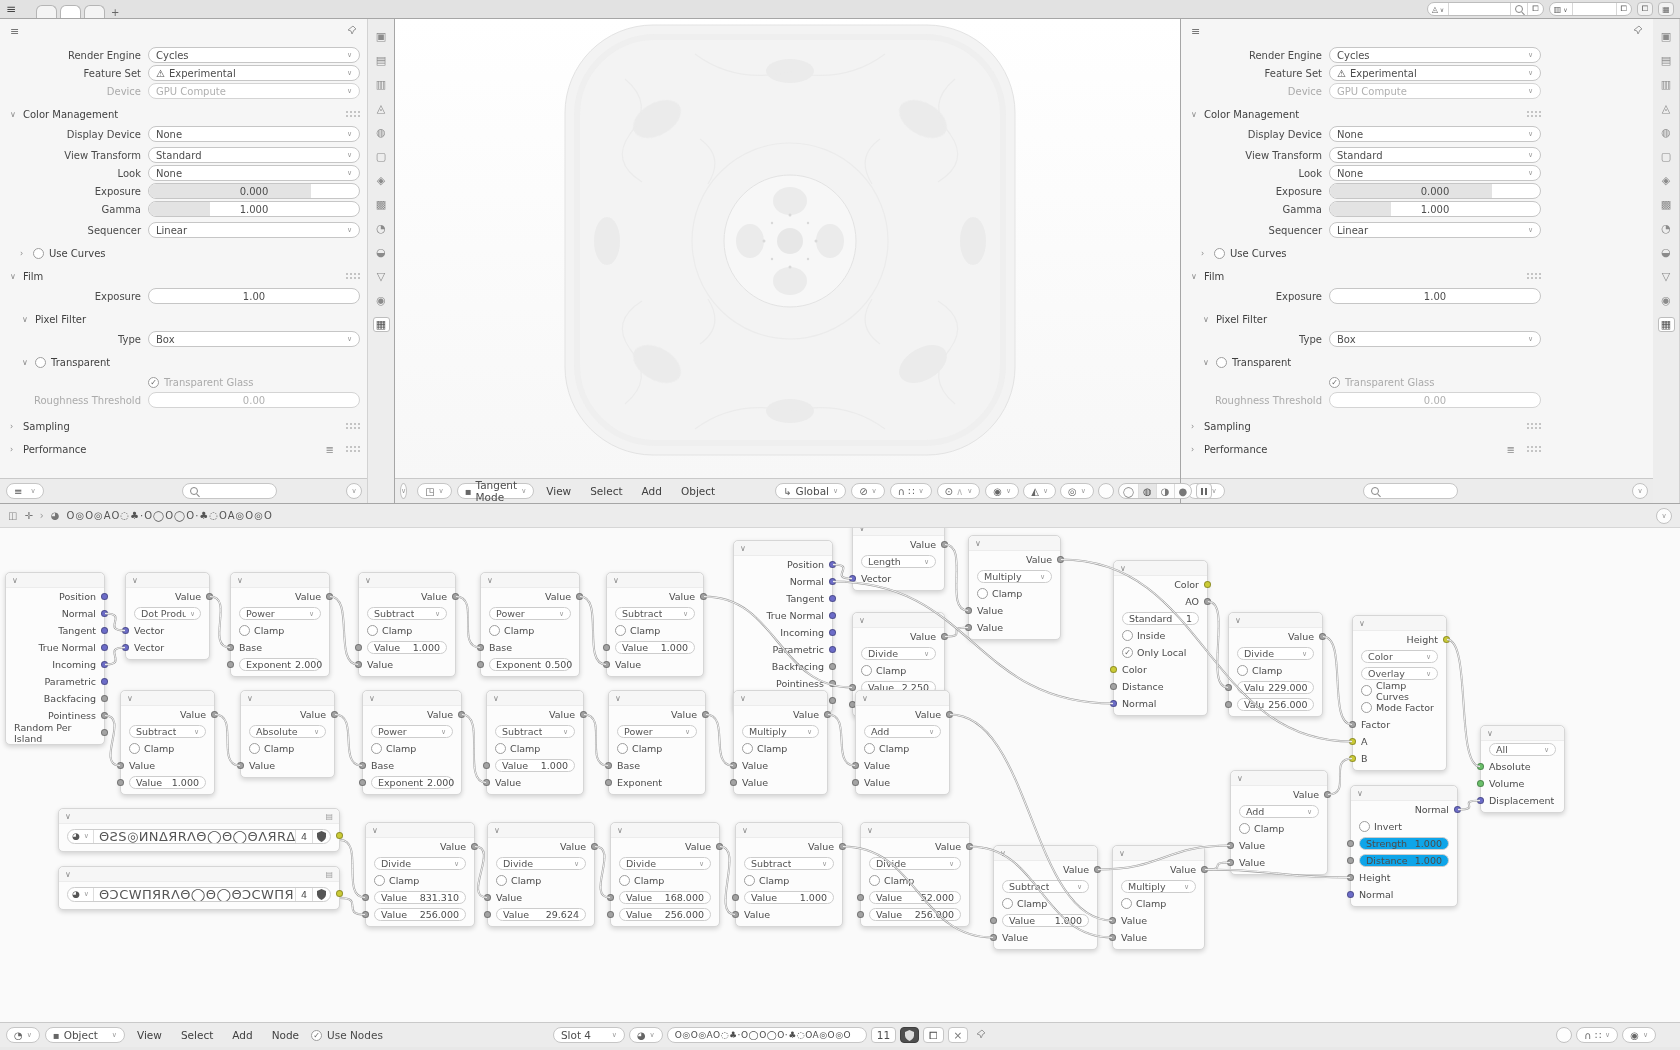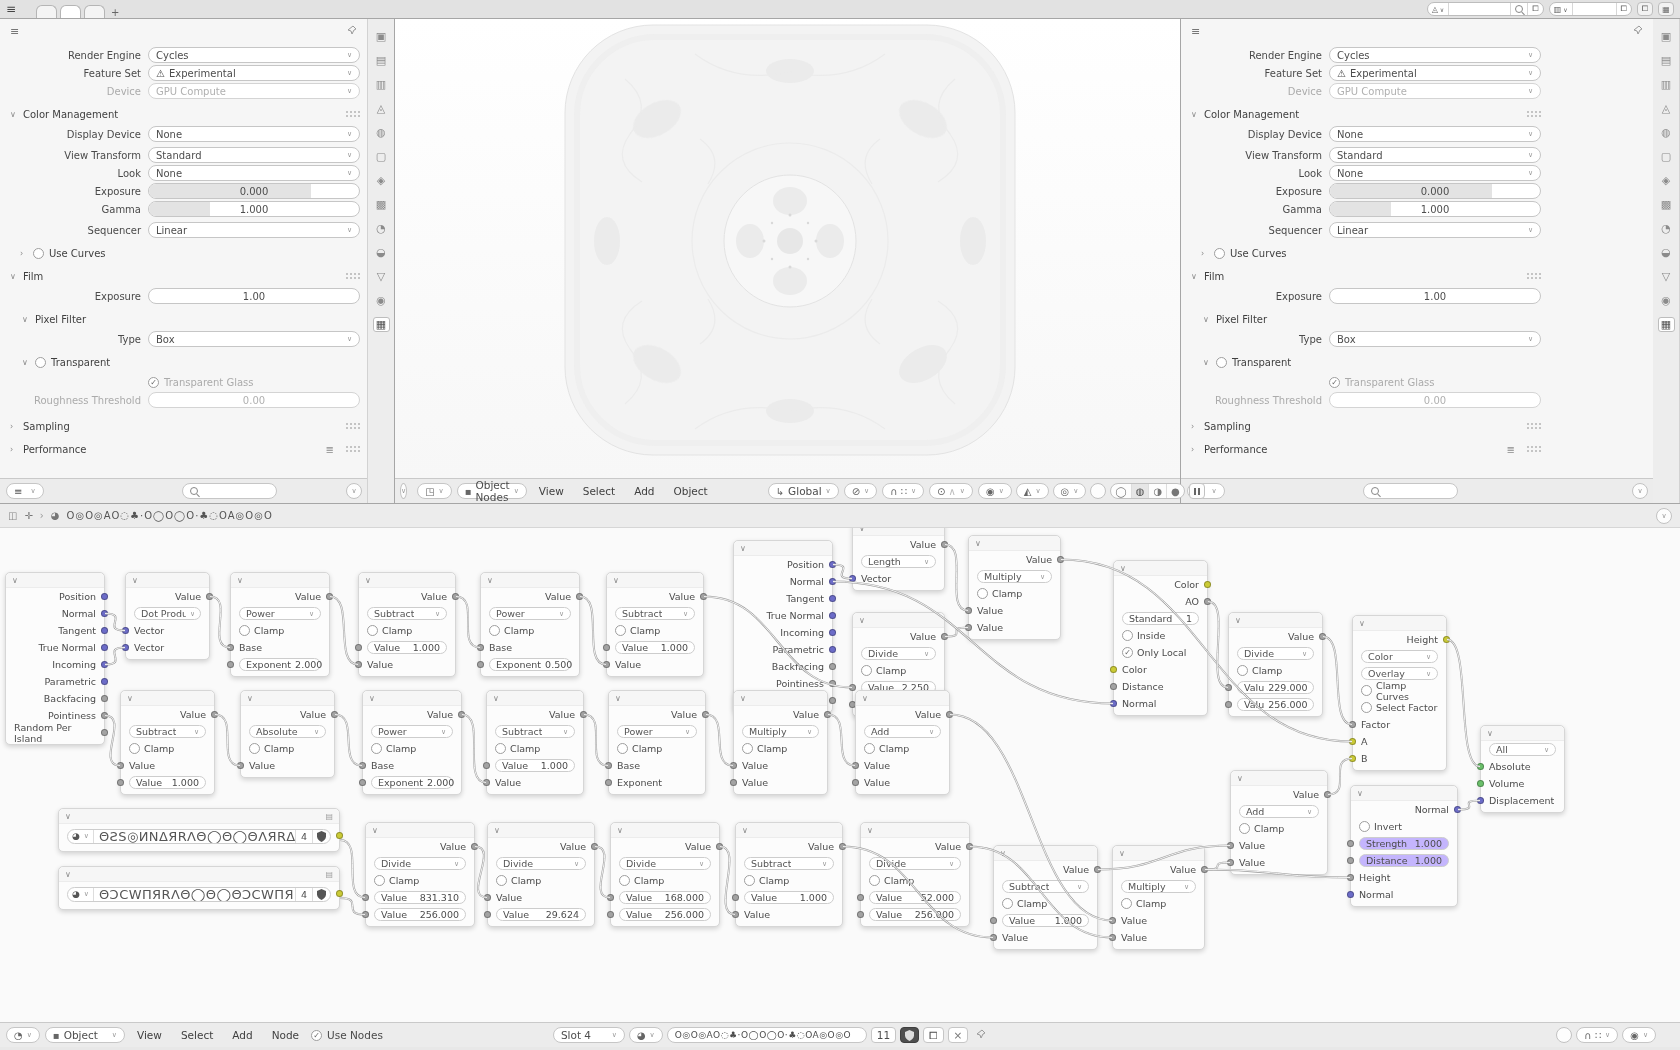--- a/index.html
+++ b/index.html
@@ -83,21 +83,21 @@
   .nhead .mini{margin-left:auto;font-size:8px;color:#9a9a9a}
   .nrow{height:17px;display:flex;align-items:center;padding:0 8px;position:relative;color:#4c4c4c}
   .nrow.rout{justify-content:flex-end}
   .sock{position:absolute;width:7px;height:7px;border-radius:50%;border:1px solid rgba(0,0,0,.28);top:50%;margin-top:-4px}
   .sock.sl{left:-4px}.sock.sr{right:-4px}
   .sg{background:#a3a3a3}.sv{background:#6c6cc8}.sy{background:#cbcb36}.sgr{background:#6abf6a}
   .nsel{flex:1;height:13px;border:1px solid #cdcdcd;border-radius:7px;background:#fff;display:flex;align-items:center;padding:0 6px;color:#555;min-width:0}
   .nsel span{white-space:nowrap;overflow:hidden}
   .nfld{flex:1;height:13px;border:1px solid #cdcdcd;border-radius:7px;background:#fff;display:flex;align-items:center;padding:0 6px;min-width:0}
   .nfld .fv{margin-left:auto;padding-left:4px}
-  .nfld.gfill{background:#c4b5fd}
+  .nfld.gfill{background:#0ea5e9}
   .nchk{display:flex;align-items:center;gap:4px}
   .imgrow{flex:1;display:flex;align-items:center;height:15px;border:1px solid #cdcdcd;border-radius:8px;background:#fff;overflow:hidden}
   .iseg{display:flex;align-items:center;gap:2px;padding:0 4px;height:100%;border-right:1px solid #ddd;color:#555;font-size:9px}
   .iname{flex:1;padding:0 5px;letter-spacing:.4px;font-size:13px;white-space:nowrap;overflow:hidden;color:#555}
   .icount{border-left:1px solid #ddd;padding:0 5px;height:100%;display:flex;align-items:center}
   .ishield{border-left:1px solid #ddd;padding:0 4px;height:100%;display:flex;align-items:center}
   .shieldsvg{width:9px;height:11px}
   
   .sep{width:1px;height:16px;background:#cfcfcf}
 </style>
@@ -515,21 +515,21 @@
 
 <div id="vheader">
   <span class="circ">∨</span>
   <span class="sep"></span>
   <div class="pill">
       <span class="vicon">◳</span>
       <span class="car">∨</span>
     </div>
   <div class="pill">
     <span class="vicon" style="margin-right:4px">▪</span>
-    <span>Object Nodes</span>
+    <span>Tangent Mode</span>
       <span class="car">∨</span>
   </div>
   <span class="menu">View</span>
   <span class="menu">Select</span>
   <span class="menu">Add</span>
   <span class="menu">Object</span>
   <div class="pill" style="margin-left:48px">
     <span class="vicon" style="margin-right:4px">↳</span>
     <span>Global</span>
       <span class="car">∨</span>
@@ -1001,21 +1001,21 @@
       </div>
       <div class="nrow">
         <div class="nchk">
           <span class="chkc"></span>
           <span>Clamp Curves</span>
         </div>
       </div>
       <div class="nrow">
         <div class="nchk">
           <span class="chkc"></span>
-          <span>Select Factor</span>
+          <span>Mode Factor</span>
         </div>
       </div>
       <div class="nrow">
         <span class="sock sl sg"></span>
         <span>Factor</span>
       </div>
       <div class="nrow">
         <span class="sock sl sy"></span>
         <span>A</span>
       </div>

